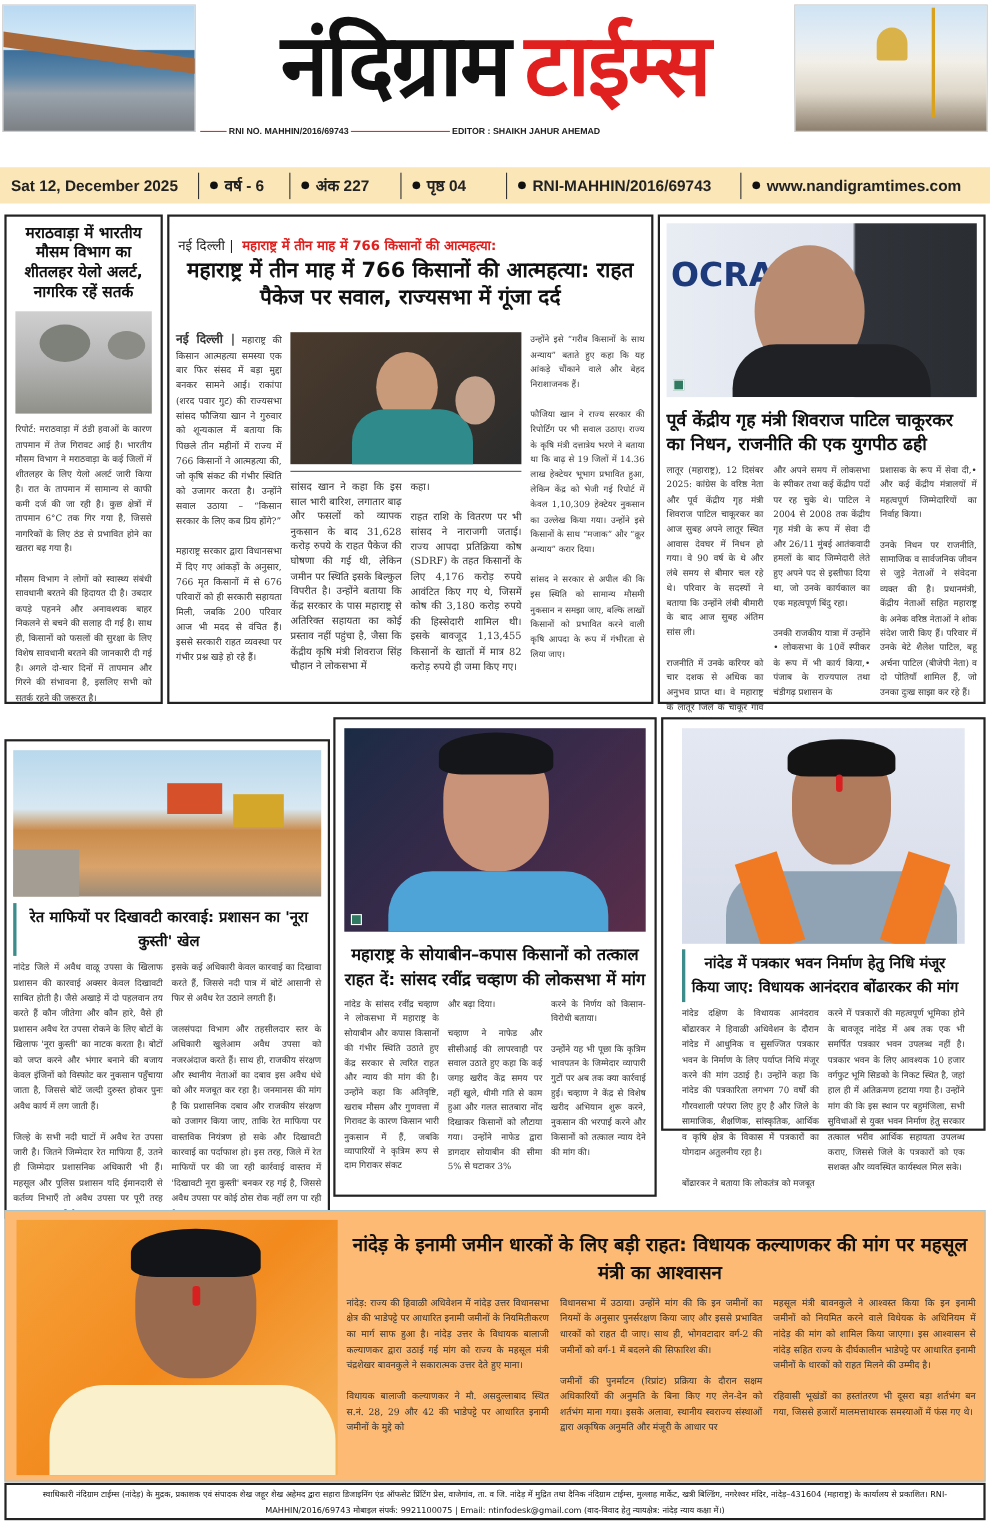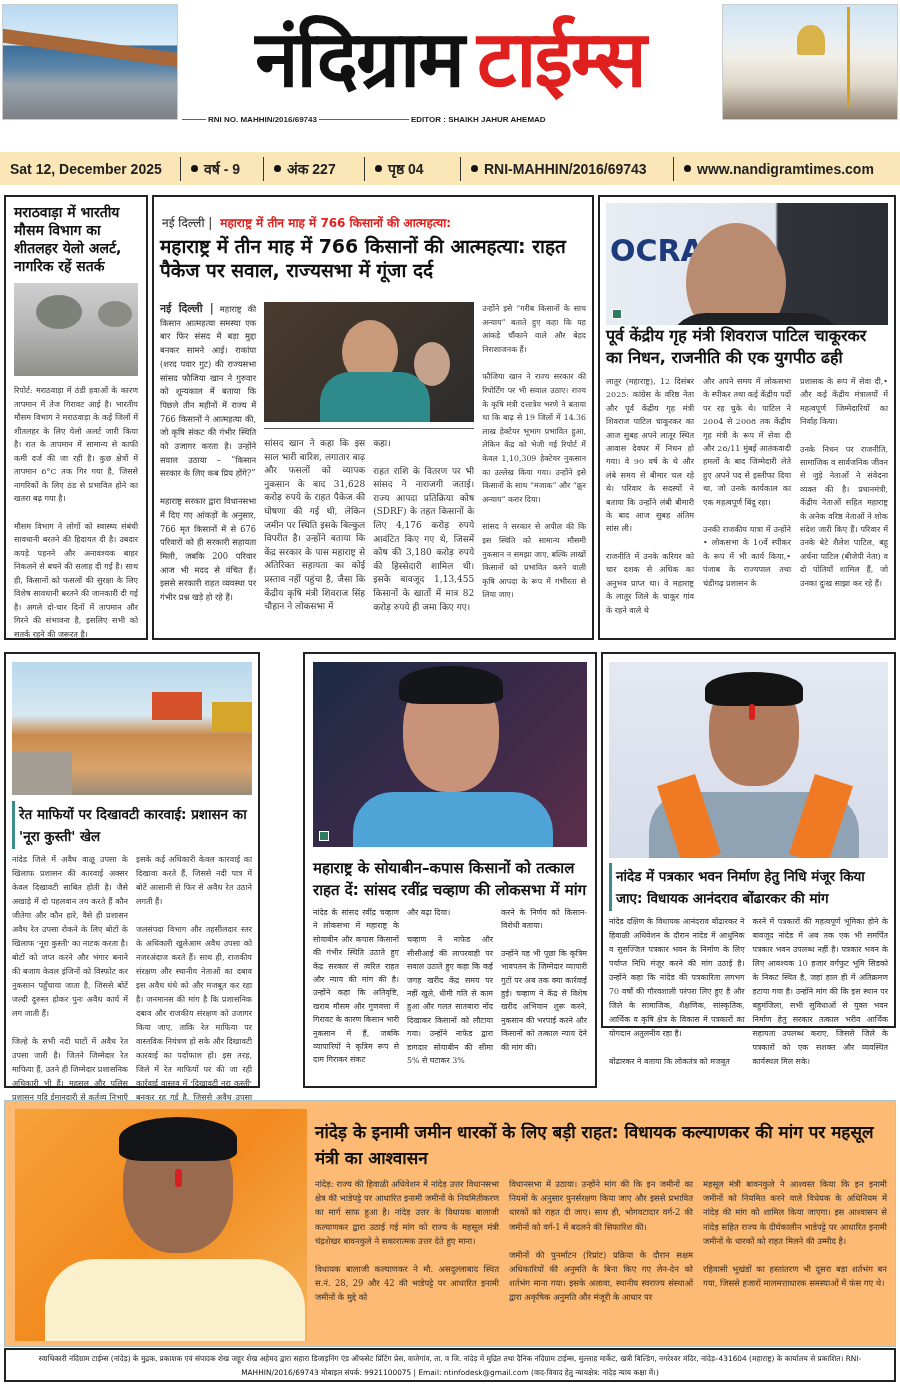--- a/index.html
+++ b/index.html
@@ -17,21 +17,21 @@
   .title-red { font-family: "DejaVu Sans", sans-serif; font-weight: 900; font-size: 78px; color: #e0201e; letter-spacing: -2px; margin-left: 14px; }
   .mast-sub { left: 182px; top: 112px; width: 536px; height: 14px; font-family: "Liberation Sans", sans-serif; font-size: 8px; font-weight: bold; color: #222; display:flex; align-items:center;text-align:center; }
   .mast-sub .rule { height: 1px; background: #c33; }
   
   .datebar { left: 0; top: 152px; width: 900px; height: 33px; background: #fbe6b8; display:flex; align-items:center; font-family: "Liberation Sans", sans-serif; font-size: 14px; font-weight: bold; color:#222; }
   .datebar .cell { padding: 0 10px; display:flex; align-items:center; }
   .datebar .sep { width: 1px; height: 24px; background:#333; }
   .dot { width: 7px; height: 7px; background:#111; border-radius:50%; display:inline-block; margin-right:6px; }
   
   .box { border: 2px solid #222; background:#fff; }
-  .hl { font-family: "DejaVu Sans", sans-serif; font-weight: bold; color:#111; }
+  .hl { font-family: "DejaVu Sans", sans-serif; font-weight: bold; color:#111; text-align:center; }
   .body { font-size: 8.6px; line-height: 14px; color:#333; text-align: justify; }
   .cols3 { display:grid; grid-template-columns: 1fr 1fr 1fr; gap: 10px; }
   .cols2 { display:grid; grid-template-columns: 1fr 1fr; gap: 10px; }
   .photo { overflow:hidden; position:relative; }
   .teal-bar { border-left: 3px solid #3c8c8c; }
   .sq { position:absolute; left:6px; bottom:6px; width:10px; height:10px; background:#2f7a61; border:1px solid #fff; }
   p + p { margin-top: 14px; }
 </style>
 </head>
 <body>
@@ -52,21 +52,21 @@
 <div class="abs mast-img img-temple">
     <div class="dome"></div>
     <div class="pole"></div>
   </div>
 
 <div class="abs datebar">
   <div class="cell" style="width:180px">Sat 12, December 2025</div>
   <div class="sep"></div>
   <div class="cell" style="width:82px">
       <span class="dot"></span>
-      <span>वर्ष - 9</span>
+      <span>वर्ष - 6</span>
     </div>
   <div class="sep"></div>
   <div class="cell" style="width:100px">
       <span class="dot"></span>
       <span>अंक 227</span>
     </div>
   <div class="sep"></div>
   <div class="cell" style="width:95px">
       <span class="dot"></span>
       <span>पृष्ठ 04</span>
@@ -122,44 +122,44 @@
     </div>
     <div class="body" style="width:108px;font-size:7.8px;line-height:13.6px">
       <p>उन्होंने इसे “गरीब किसानों के साथ अन्याय” बताते हुए कहा कि यह आंकड़े चौंकाने वाले और बेहद निराशाजनक हैं।</p>
       <p>फौजिया खान ने राज्य सरकार की रिपोर्टिंग पर भी सवाल उठाए। राज्य के कृषि मंत्री दत्तात्रेय भरणे ने बताया था कि बाढ़ से 19 जिलों में 14.36 लाख हेक्टेयर भूभाग प्रभावित हुआ, लेकिन केंद्र को भेजी गई रिपोर्ट में केवल 1,10,309 हेक्टेयर नुकसान का उल्लेख किया गया। उन्होंने इसे किसानों के साथ “मजाक” और “क्रूर अन्याय” करार दिया।</p>
       <p>सांसद ने सरकार से अपील की कि इस स्थिति को सामान्य मौसमी नुकसान न समझा जाए, बल्कि लाखों किसानों को प्रभावित करने वाली कृषि आपदा के रूप में गंभीरता से लिया जाए।</p>
     </div>
   </div>
 </div>
 
 <div class="abs box" style="left:598px;top:195px;width:298px;height:445px;padding:6px">
-  <div class="photo" style="height:122px;background:linear-gradient(90deg,#e8ecf3 0%,#dfe4ee 60%,#30343a 61%,#2a2d32 100%)">
+  <div class="photo" style="height:158px;background:linear-gradient(90deg,#e8ecf3 0%,#dfe4ee 60%,#30343a 61%,#2a2d32 100%)">
     <div style="position:absolute;left:4px;top:30px;font-family:'DejaVu Sans',sans-serif;font-weight:bold;font-size:30px;color:#1d3a7a">OCRA</div>
     <div style="position:absolute;left:80px;top:20px;width:100px;height:120px;border-radius:50%;background:#b98b70"></div>
     <div style="position:absolute;left:60px;top:110px;width:180px;height:60px;background:#1f2124;border-radius:40px 40px 0 0"></div>
     <div class="sq"></div>
   </div>
-  <div class="hl" style="font-size:16px;line-height:22px;text-align:left;">पूर्व केंद्रीय गृह मंत्री शिवराज पाटिल चाकूरकर का निधन, राजनीति की एक युगपीठ ढही</div>
+  <div class="hl" style="font-size:16px;line-height:22px;text-align:left;margin-top:10px">पूर्व केंद्रीय गृह मंत्री शिवराज पाटिल चाकूरकर का निधन, राजनीति की एक युगपीठ ढही</div>
   <div class="cols3 body" style="margin-top:6px;gap:9px;font-size:8px;line-height:13.4px">
     <div>
         <p>लातूर (महाराष्ट्र), 12 दिसंबर 2025: कांग्रेस के वरिष्ठ नेता और पूर्व केंद्रीय गृह मंत्री शिवराज पाटिल चाकूरकर का आज सुबह अपने लातूर स्थित आवास देवघर में निधन हो गया। वे 90 वर्ष के थे और लंबे समय से बीमार चल रहे थे। परिवार के सदस्यों ने बताया कि उन्होंने लंबी बीमारी के बाद आज सुबह अंतिम सांस ली।</p>
         <p>राजनीति में उनके करियर को चार दशक से अधिक का अनुभव प्राप्त था। वे महाराष्ट्र के लातूर जिले के चाकूर गांव के रहने वाले थे</p>
       </div>
     <div>
         <p>और अपने समय में लोकसभा के स्पीकर तथा कई केंद्रीय पदों पर रह चुके थे। पाटिल ने 2004 से 2008 तक केंद्रीय गृह मंत्री के रूप में सेवा दी और 26/11 मुंबई आतंकवादी हमलों के बाद जिम्मेदारी लेते हुए अपने पद से इस्तीफा दिया था, जो उनके कार्यकाल का एक महत्वपूर्ण बिंदु रहा।</p>
         <p>उनकी राजकीय यात्रा में उन्होंने • लोकसभा के 10वें स्पीकर के रूप में भी कार्य किया,• पंजाब के राज्यपाल तथा चंडीगढ़ प्रशासन के</p>
       </div>
     <div>
         <p>प्रशासक के रूप में सेवा दी,• और कई केंद्रीय मंत्रालयों में महत्वपूर्ण जिम्मेदारियों का निर्वाह किया।</p>
         <p>उनके निधन पर राजनीति, सामाजिक व सार्वजनिक जीवन से जुड़े नेताओं ने संवेदना व्यक्त की है। प्रधानमंत्री, केंद्रीय नेताओं सहित महाराष्ट्र के अनेक वरिष्ठ नेताओं ने शोक संदेश जारी किए हैं। परिवार में उनके बेटे शैलेश पाटिल, बहू अर्चना पाटिल (बीजेपी नेता) व दो पोतियाँ शामिल हैं, जो उनका दुःख साझा कर रहे हैं।</p>
       </div>
   </div>
 </div>
 
-<div class="abs box" style="left:4px;top:652px;width:256px;height:436px;padding:8px 6px">
+<div class="abs box" style="left:4px;top:672px;width:296px;height:436px;padding:8px 6px">
   <div class="photo" style="height:133px;background:linear-gradient(180deg,#b8d8ec 0%,#d8e8f2 40%,#c98b4a 55%,#d9a36b 80%,#9c8c78 100%)">
     <div style="position:absolute;left:140px;top:30px;width:50px;height:28px;background:#d6502a"></div>
     <div style="position:absolute;left:200px;top:40px;width:46px;height:30px;background:#d4a62a"></div>
     <div style="position:absolute;left:0;top:90px;width:60px;height:45px;background:#a39d93"></div>
   </div>
   <div class="hl teal-bar" style="font-size:13.5px;line-height:22px;margin-top:6px;padding:2px 4px">रेत माफियों पर दिखावटी कारवाई: प्रशासन का 'नूरा कुस्ती' खेल</div>
   <div class="cols2 body" style="margin-top:4px;gap:8px;font-size:8px;line-height:14px">
     <div>
         <p>नांदेड जिले में अवैध वाळू उपसा के खिलाफ प्रशासन की कारवाई अक्सर केवल दिखावटी साबित होती है। जैसे अखाड़े में दो पहलवान तय करते हैं कौन जीतेगा और कौन हारे, वैसे ही प्रशासन अवैध रेत उपसा रोकने के लिए बोटों के खिलाफ 'नूरा कुस्ती' का नाटक करता है। बोटों को जप्त करने और भंगार बनाने की बजाय केवल इंजिनों को विस्फोट कर नुकसान पहुँचाया जाता है, जिससे बोटें जल्दी दुरुस्त होकर पुनः अवैध कार्य में लग जाती हैं।</p>
         <p>जिल्हे के सभी नदी घाटों में अवैध रेत उपसा जारी है। जितने जिम्मेदार रेत माफिया हैं, उतने ही जिम्मेदार प्रशासनिक अधिकारी भी हैं। महसूल और पुलिस प्रशासन यदि ईमानदारी से कर्तव्य निभाएँ तो अवैध उपसा पर पूरी तरह लगाम लग सकती है। बावजूद</p>
@@ -187,21 +187,21 @@
         <p>और बढ़ा दिया।</p>
         <p>चव्हाण ने नाफेड और सीसीआई की लापरवाही पर सवाल उठाते हुए कहा कि कई जगह खरीद केंद्र समय पर नहीं खुले, धीमी गति से काम हुआ और गलत सातबारा नोंद दिखाकर किसानों को लौटाया गया। उन्होंने नाफेड द्वारा डागदार सोयाबीन की सीमा 5% से घटाकर 3%</p>
       </div>
     <div>
         <p>करने के निर्णय को किसान-विरोधी बताया।</p>
         <p>उन्होंने यह भी पूछा कि कृत्रिम भावपतन के जिम्मेदार व्यापारी गुटों पर अब तक क्या कार्रवाई हुई। चव्हाण ने केंद्र से विशेष खरीद अभियान शुरू करने, नुकसान की भरपाई करने और किसानों को तत्काल न्याय देने की मांग की।</p>
       </div>
   </div>
 </div>
 
-<div class="abs box" style="left:601px;top:652px;width:295px;height:376px;padding:8px 6px">
+<div class="abs box" style="left:601px;top:652px;width:295px;height:376px;padding:8px 17px">
   <div class="photo" style="height:196px;background:linear-gradient(180deg,#e4e8f2 0%,#d6dce9 100%)">
     <div style="position:absolute;left:100px;top:14px;width:90px;height:110px;border-radius:45%;background:#b07a5c"></div>
     <div style="position:absolute;left:96px;top:10px;width:98px;height:34px;border-radius:50% 50% 20% 20%;background:#141414"></div>
     <div style="position:absolute;left:140px;top:42px;width:6px;height:16px;background:#d82020;border-radius:3px"></div>
     <div style="position:absolute;left:40px;top:130px;width:210px;height:70px;background:#8fa3b4;border-radius:40px 40px 0 0"></div>
     <div style="position:absolute;left:60px;top:116px;width:40px;height:84px;background:#f07a24;transform:rotate(-18deg)"></div>
     <div style="position:absolute;left:192px;top:116px;width:40px;height:84px;background:#f07a24;transform:rotate(18deg)"></div>
   </div>
   <div class="hl teal-bar" style="font-size:13.5px;line-height:22px;margin-top:5px;padding:2px 4px">नांदेड में पत्रकार भवन निर्माण हेतु निधि मंजूर किया जाए: विधायक आनंदराव बोंढारकर की मांग</div>
   <div class="cols2 body" style="margin-top:4px;gap:8px;font-size:7.9px;line-height:14px">

